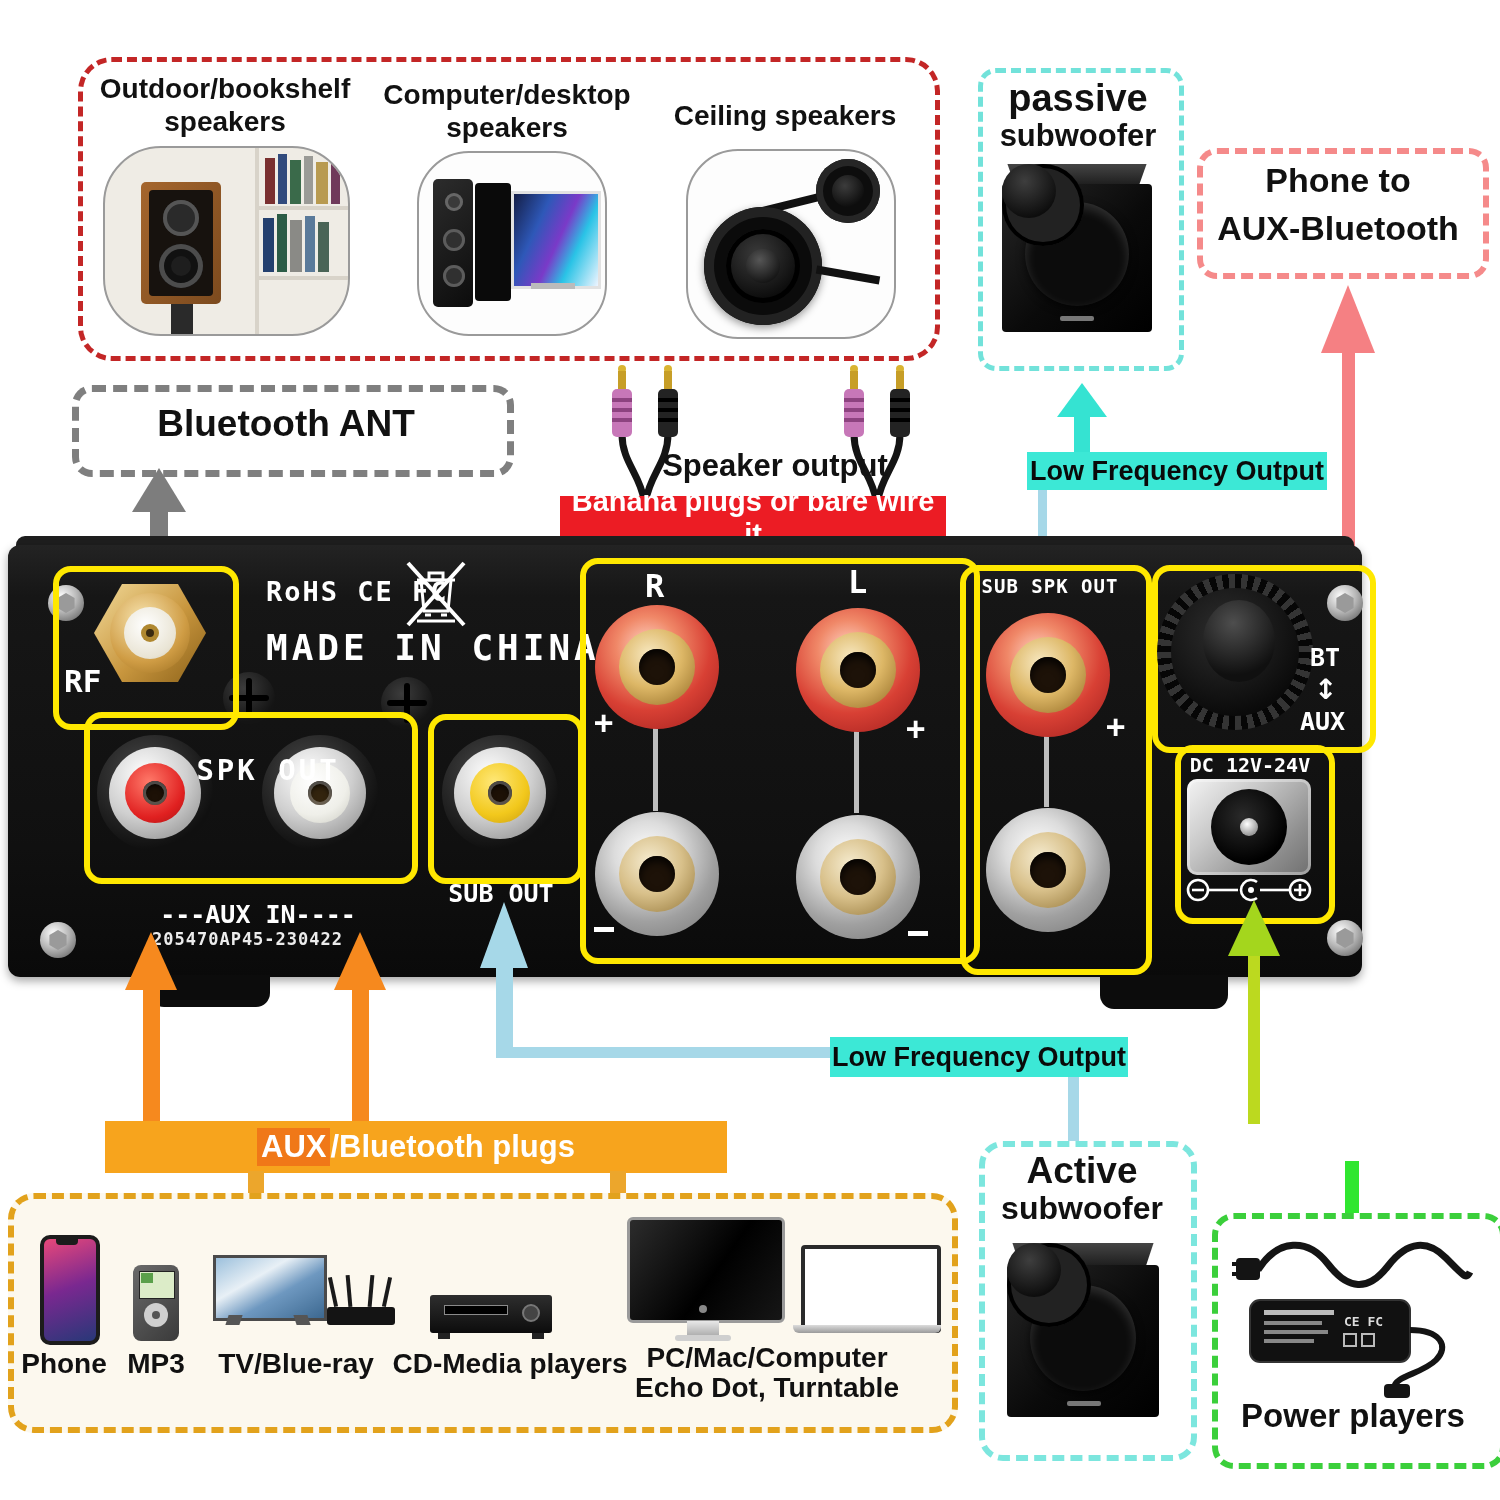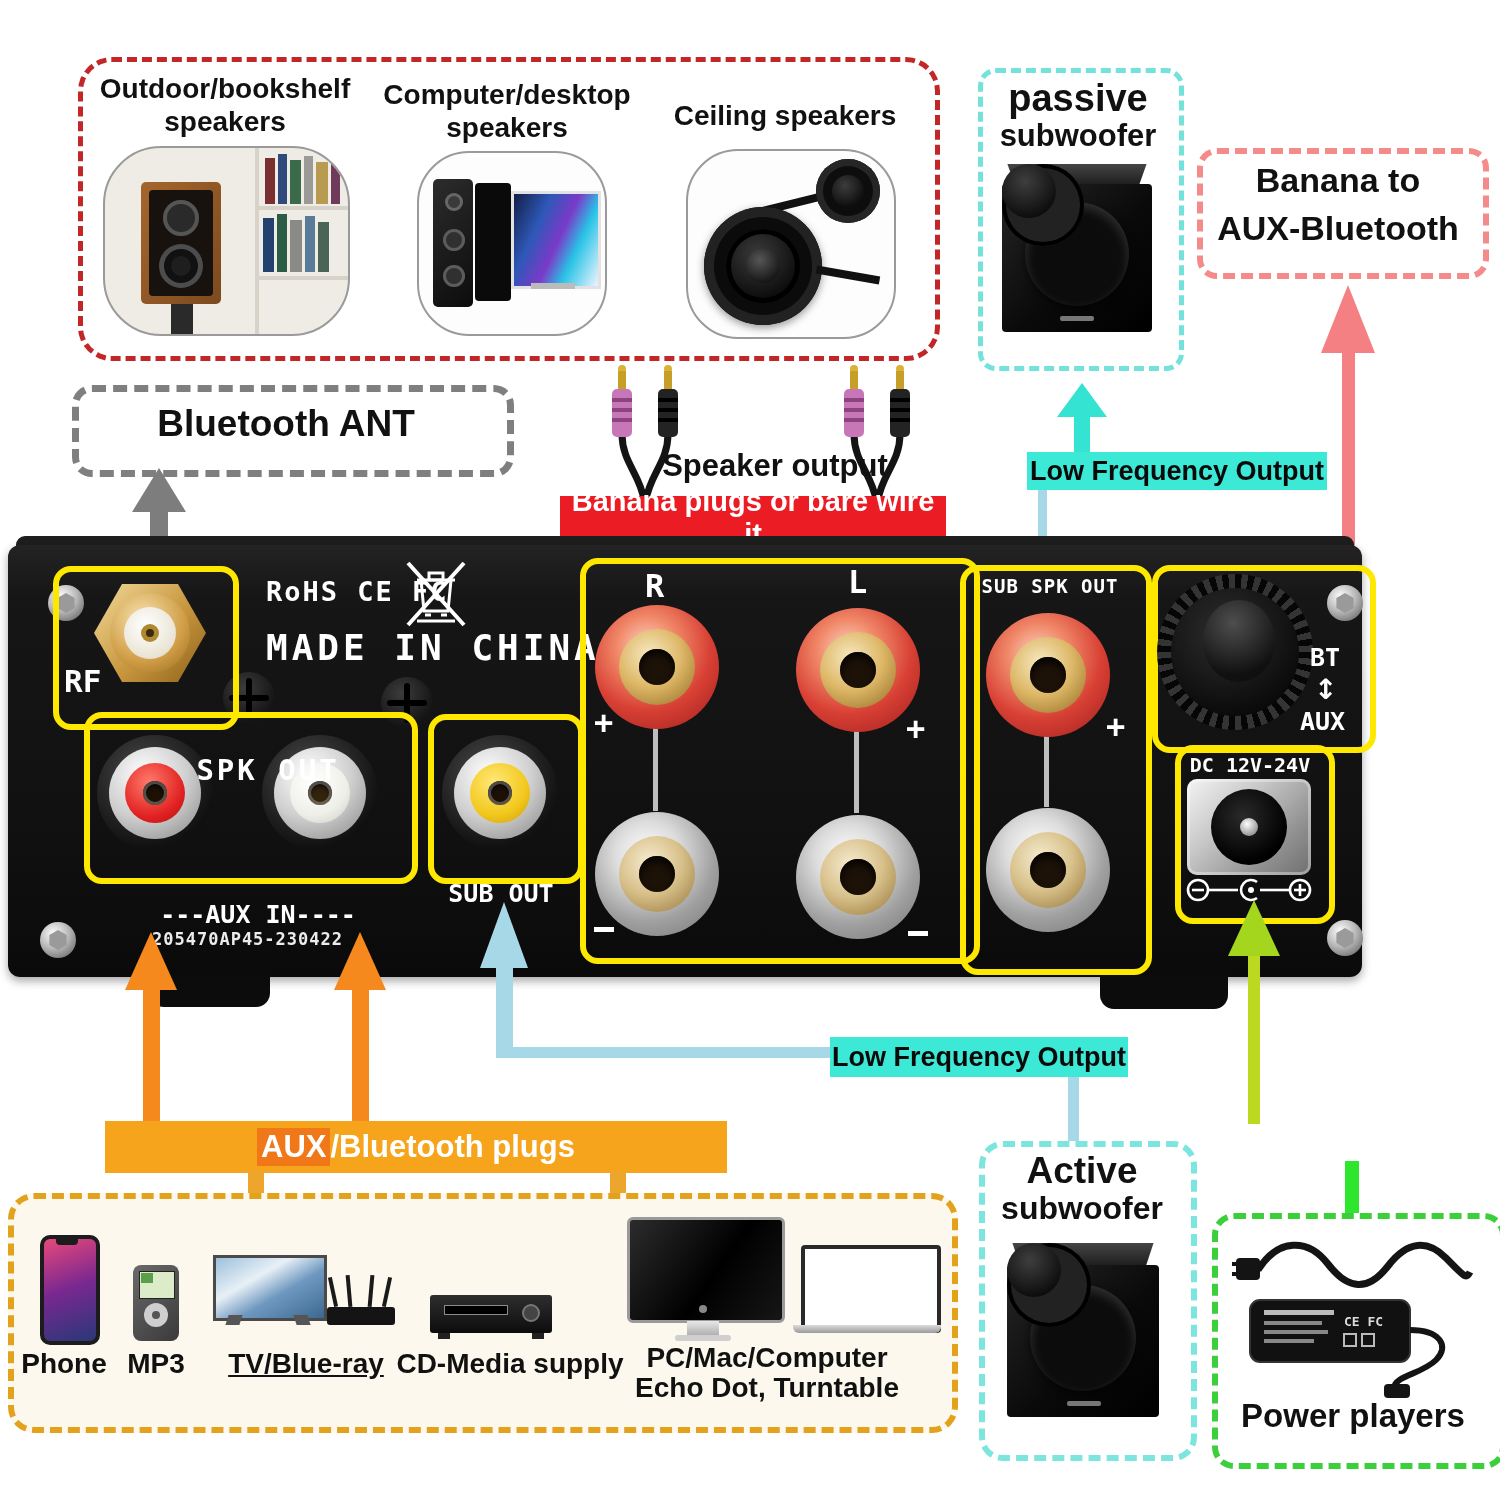--- a/index.html
+++ b/index.html
@@ -151,21 +151,21 @@
   <div class="abs" style="left:1002px;top:164px;width:150px;height:176px;">
     <div class="sw-top" style="left:4px;top:0;width:142px;height:24px;"></div>
     <div class="sw-body" style="top:20px;height:148px;"></div>
     <div class="sw-ring" style="left:23px;top:38px;width:104px;height:104px;"></div>
     <div class="sw-ring2" style="left:34px;top:49px;width:82px;height:82px;inset:auto;"></div>
     <div class="sw-cone" style="left:48px;top:63px;width:54px;height:54px;inset:auto;"></div>
     <div class="abs" style="left:58px;top:152px;width:34px;height:5px;background:#777;border-radius:2px;"></div>
   </div>
 
   <div class="dash" style="left:1197px;top:148px;width:280px;height:119px;border-width:6px;border-color:#f58a8a;border-radius:20px;"></div>
-  <div class="abs ctr bold" style="left:1203px;top:160px;width:270px;height:40px;font-size:34px;color:#111;">Banana to</div>
+  <div class="abs ctr bold" style="left:1203px;top:160px;width:270px;height:40px;font-size:34px;color:#111;">Phone to</div>
   <div class="abs ctr bold" style="left:1203px;top:208px;width:270px;height:40px;font-size:34px;color:#111;">AUX-Bluetooth</div>
 
   <div class="shaft" style="left:1342px;top:348px;width:13px;height:218px;background:#f58083;"></div>
   <div class="arrow-head-up" style="left:1321px;top:285px;border-left:27px solid transparent;border-right:27px solid transparent;border-bottom:68px solid #f58083;"></div>
 
   <div class="dash" style="left:72px;top:385px;width:428px;height:78px;border-width:7px;border-color:#7f7f7f;border-radius:20px;"></div>
   <div class="abs ctr bold" style="left:80px;top:392px;width:412px;height:64px;font-size:37px;color:#111;">Bluetooth ANT</div>
   <div class="arrow-head-up" style="left:132px;top:468px;border-left:27px solid transparent;border-right:27px solid transparent;border-bottom:44px solid #7d7d7d;"></div>
   <div class="shaft" style="left:150px;top:508px;width:18px;height:52px;background:#7d7d7d;"></div>
 
@@ -391,30 +391,30 @@
     <div class="abs" style="left:14px;top:60px;width:14px;height:10px;background:#555;transform:skewX(-18deg);"></div>
     <div class="abs" style="left:82px;top:60px;width:14px;height:10px;background:#555;transform:skewX(18deg);"></div>
     </div>
   <div class="abs" style="left:327px;top:1277px;width:68px;height:50px;">
     <div class="abs" style="left:4px;top:0;width:4px;height:30px;background:#1a1a1a;transform:rotate(-12deg);"></div>
     <div class="abs" style="left:20px;top:-2px;width:4px;height:32px;background:#1a1a1a;transform:rotate(-5deg);"></div>
     <div class="abs" style="left:42px;top:-2px;width:4px;height:32px;background:#1a1a1a;transform:rotate(5deg);"></div>
     <div class="abs" style="left:58px;top:0;width:4px;height:30px;background:#1a1a1a;transform:rotate(12deg);"></div>
     <div class="abs" style="left:0;top:30px;width:68px;height:18px;background:#141414;border-radius:3px;"></div>
     </div>
-  <div class="devlabel" style="left:206px;top:1348px;width:200px;text-decoration:underline;">TV/Blue-ray</div>
+  <div class="devlabel" style="left:196px;top:1348px;width:200px;">TV/Blue-ray</div>
 
   <div class="abs" style="left:430px;top:1295px;width:122px;height:44px;">
     <div class="abs" style="left:0;top:0;width:122px;height:38px;background:linear-gradient(#2e2e2e,#0c0c0c);border-radius:3px;"></div>
     <div class="abs" style="left:14px;top:10px;width:62px;height:8px;background:#000;border:1px solid #8a8a8a;"></div>
     <div class="abs" style="left:92px;top:9px;width:14px;height:14px;border-radius:50%;background:#444;border:2px solid #777;"></div>
     <div class="abs" style="left:8px;top:38px;width:12px;height:6px;background:#222;"></div>
     <div class="abs" style="left:102px;top:38px;width:12px;height:6px;background:#222;"></div>
     </div>
-  <div class="devlabel" style="left:390px;top:1348px;width:240px;">CD-Media supply</div>
+  <div class="devlabel" style="left:390px;top:1348px;width:240px;">CD-Media players</div>
 
   <div class="abs" style="left:627px;top:1217px;width:152px;height:122px;">
     <div class="abs" style="left:0;top:0;width:152px;height:100px;border:3px solid #9a9a9a;border-radius:6px;
          background:linear-gradient(125deg,#2c2c2c 0%,#000 55%,#161616 100%);"></div>
     <div class="abs" style="left:72px;top:88px;width:8px;height:8px;border-radius:50%;background:#888;"></div>
     <div class="abs" style="left:60px;top:104px;width:32px;height:14px;background:linear-gradient(#e8e8e8,#b0b0b0);"></div>
     <div class="abs" style="left:48px;top:118px;width:56px;height:6px;background:#cfcfcf;border-radius:3px;"></div>
     </div>
   <div class="abs" style="left:793px;top:1245px;width:148px;height:92px;">
     <div class="abs" style="left:8px;top:0;width:132px;height:80px;border:4px solid #2a2a2a;border-radius:4px;background:#fff;"></div>

